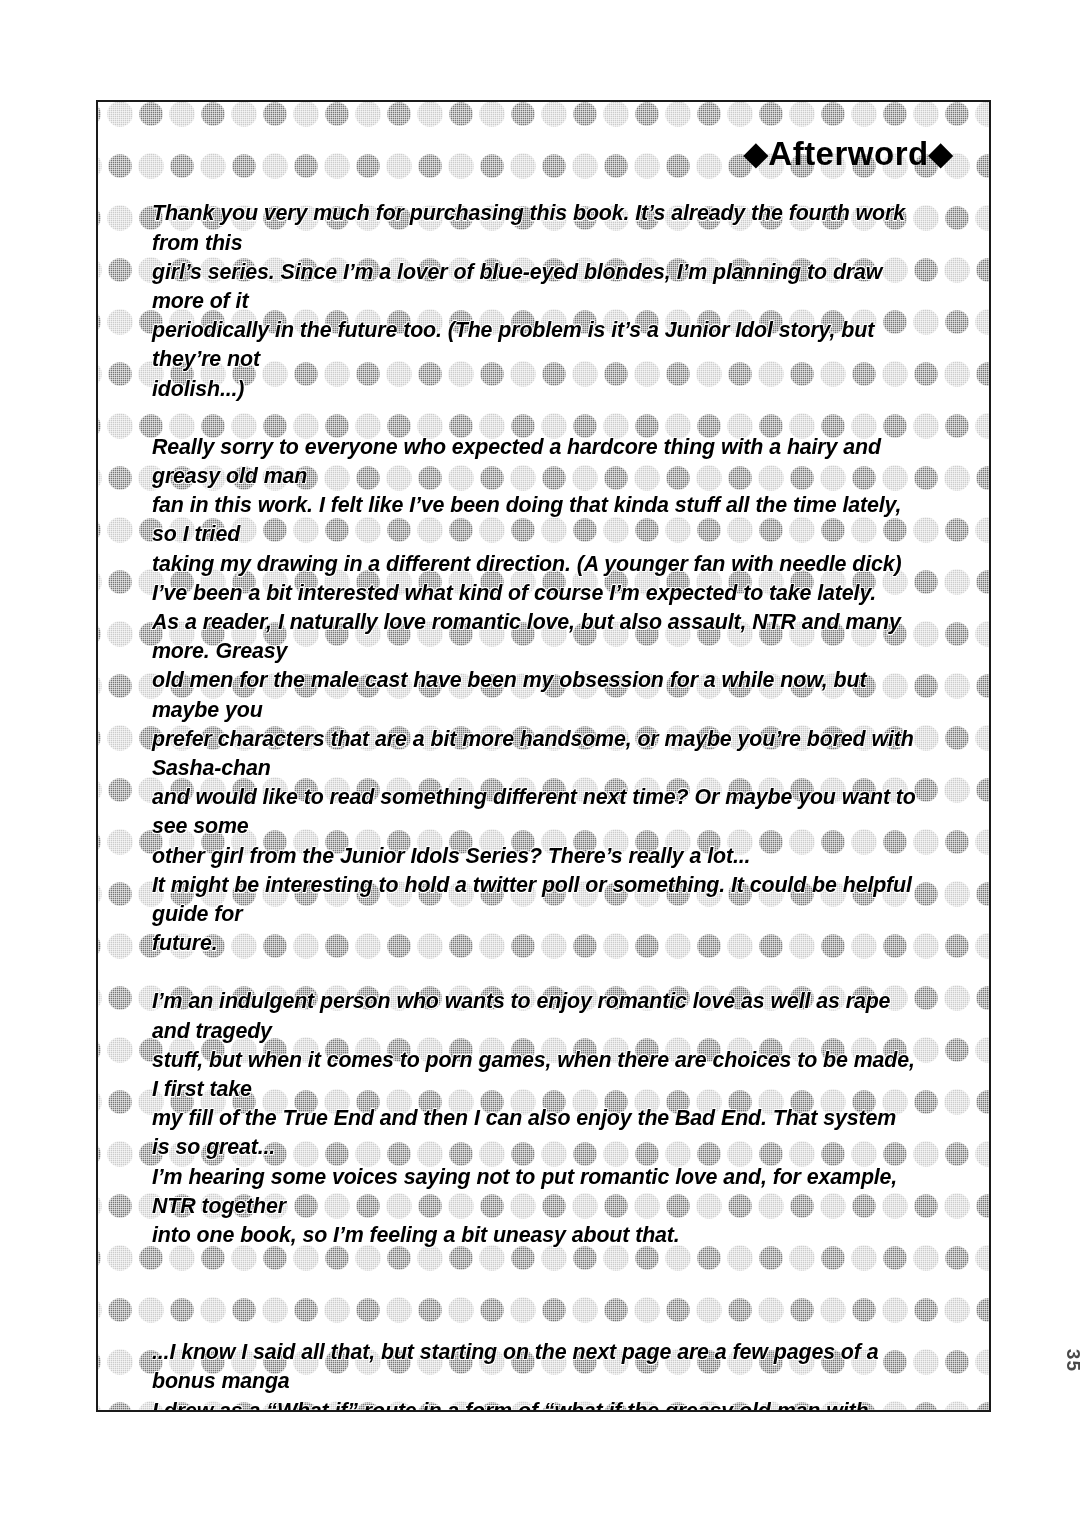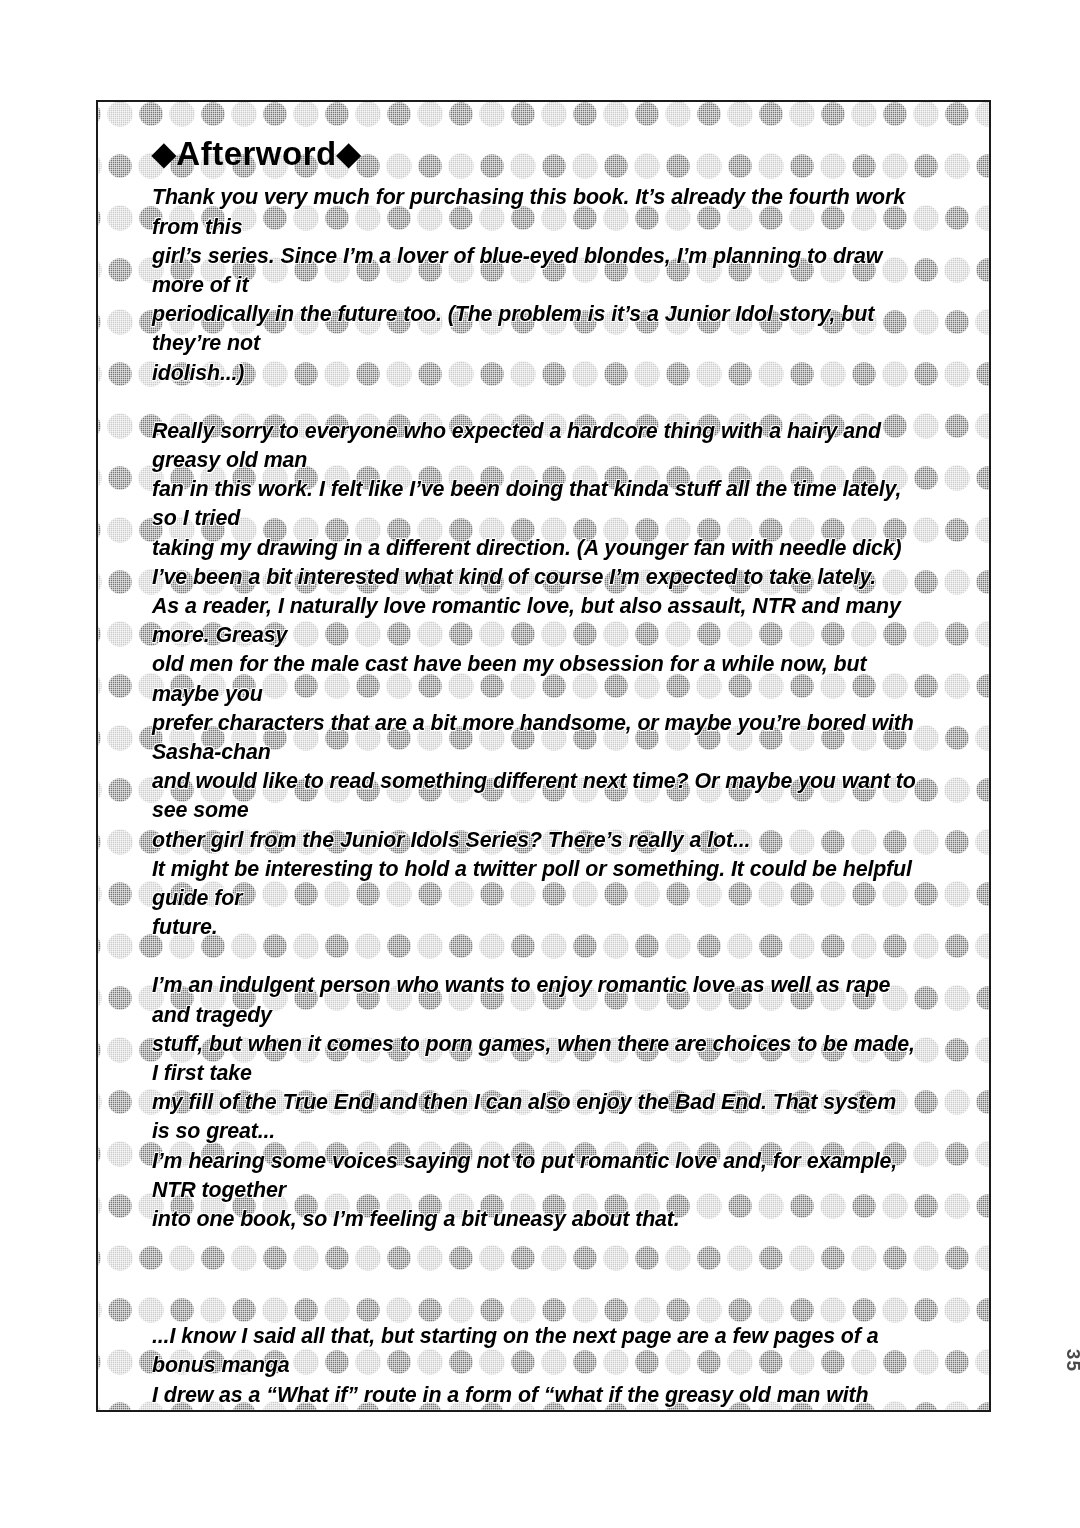--- a/index.html
+++ b/index.html
@@ -82,36 +82,36 @@
   }
 
   
   #content {
     position: relative;
     z-index: 2;
     padding: 18px 36px 0 54px;
   }
 
   #afterword-heading {
-    text-align: left;
+    text-align: right;
     font-size: 33px;
     font-weight: bold;
     color: #000;
     letter-spacing: 0.5px;
     margin: 16px 0 0 0;
     line-height: 1.1;
     white-space: nowrap;
   }
   #afterword-heading .diamond {
     font-size: 31px;
     vertical-align: 1px;
   }
 
   .body-text {
-    margin-top: 10px;
+    margin-top: 26px;
   }
 
   .para {
     font-size: 22.4px;
     font-style: italic;
     font-weight: bold;
     color: #000;
     line-height: 29.2px;
     letter-spacing: -0.15px;
     word-spacing: 0.2px;

